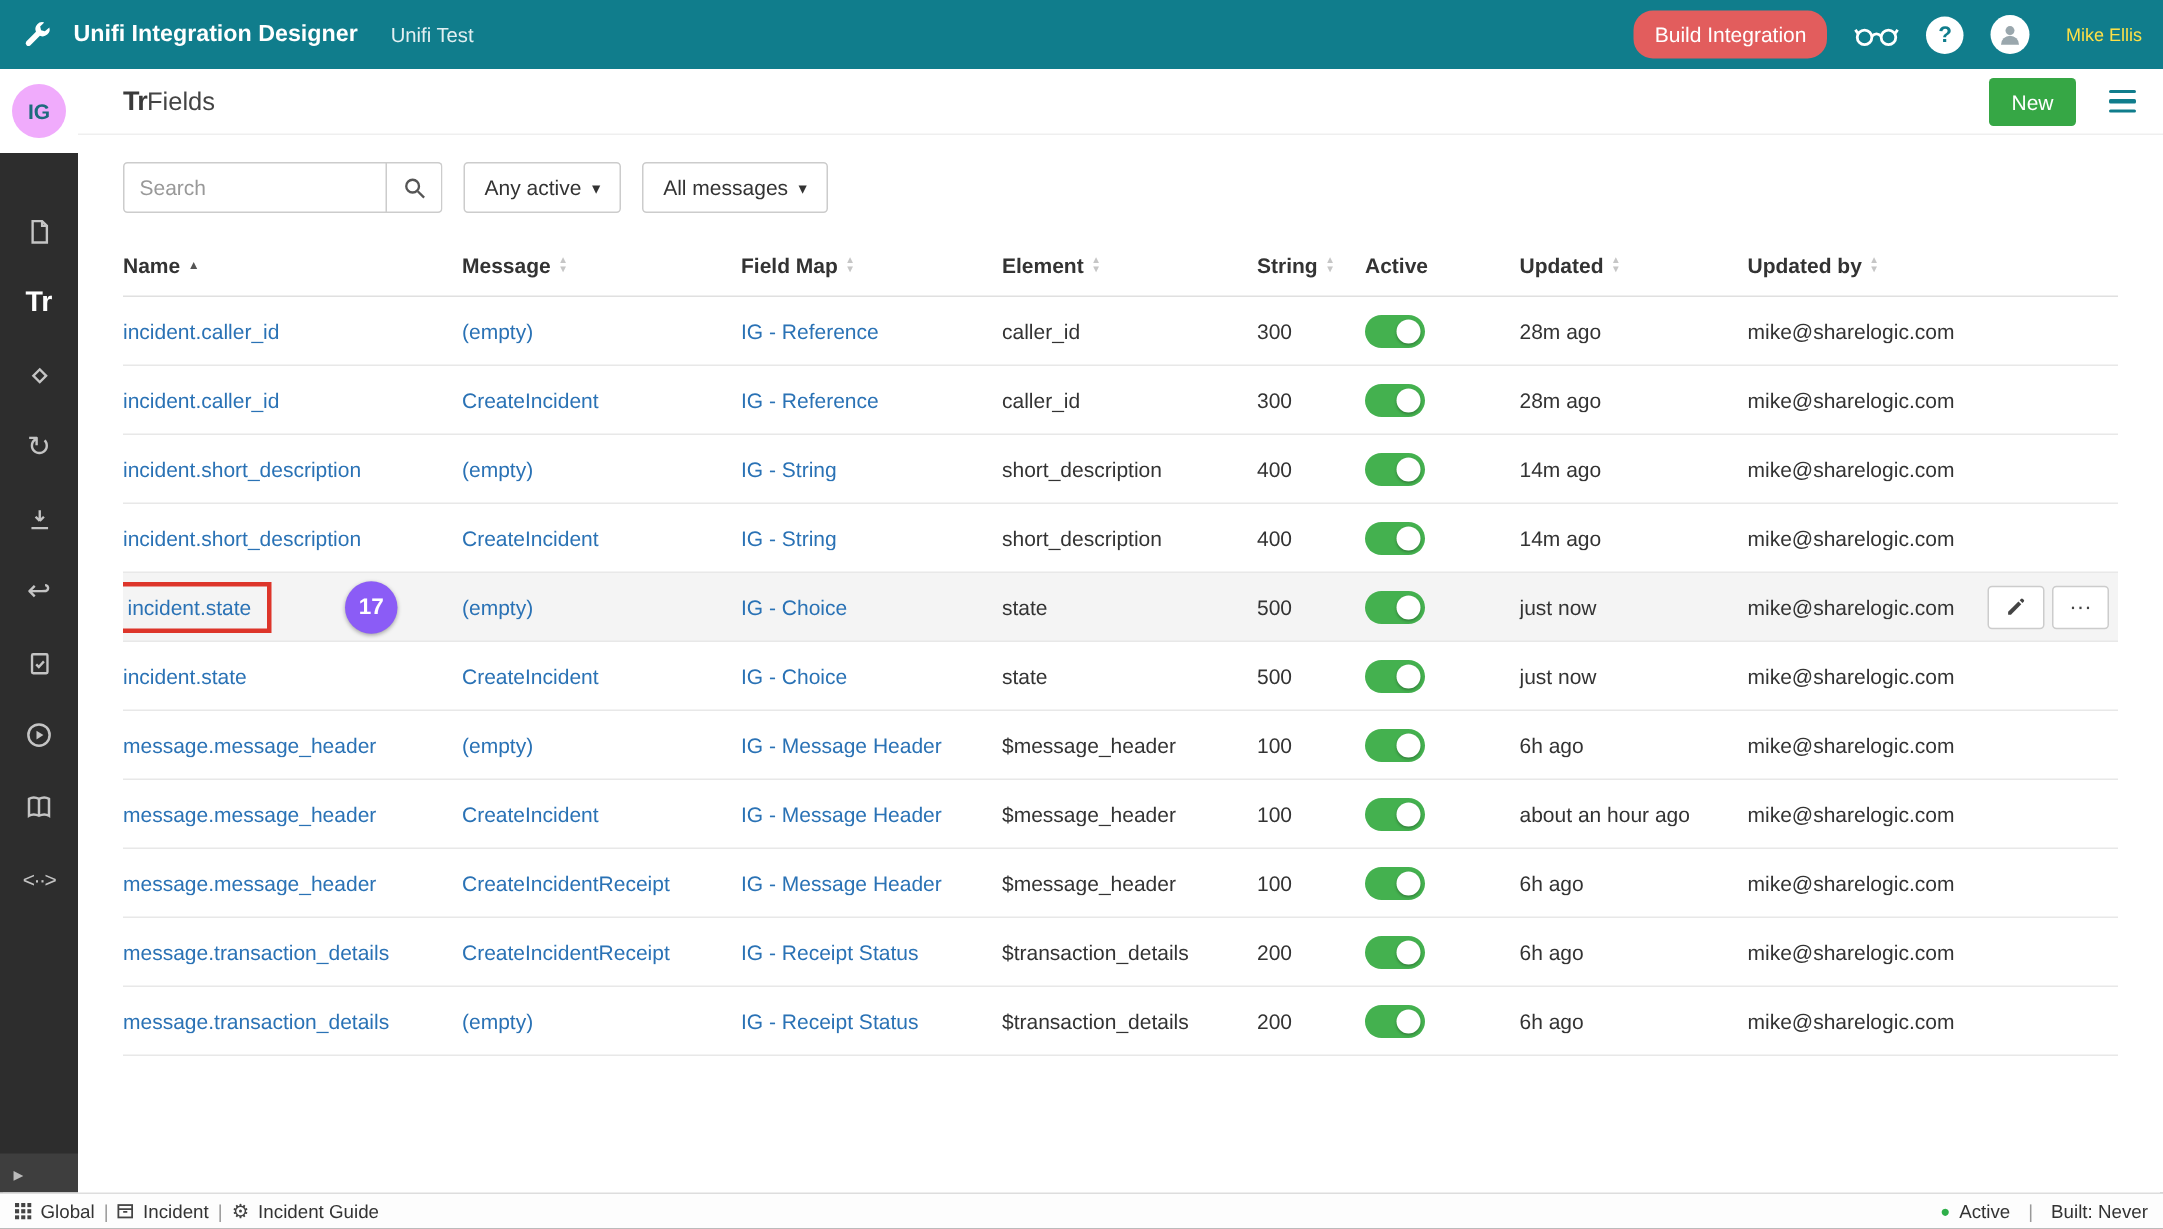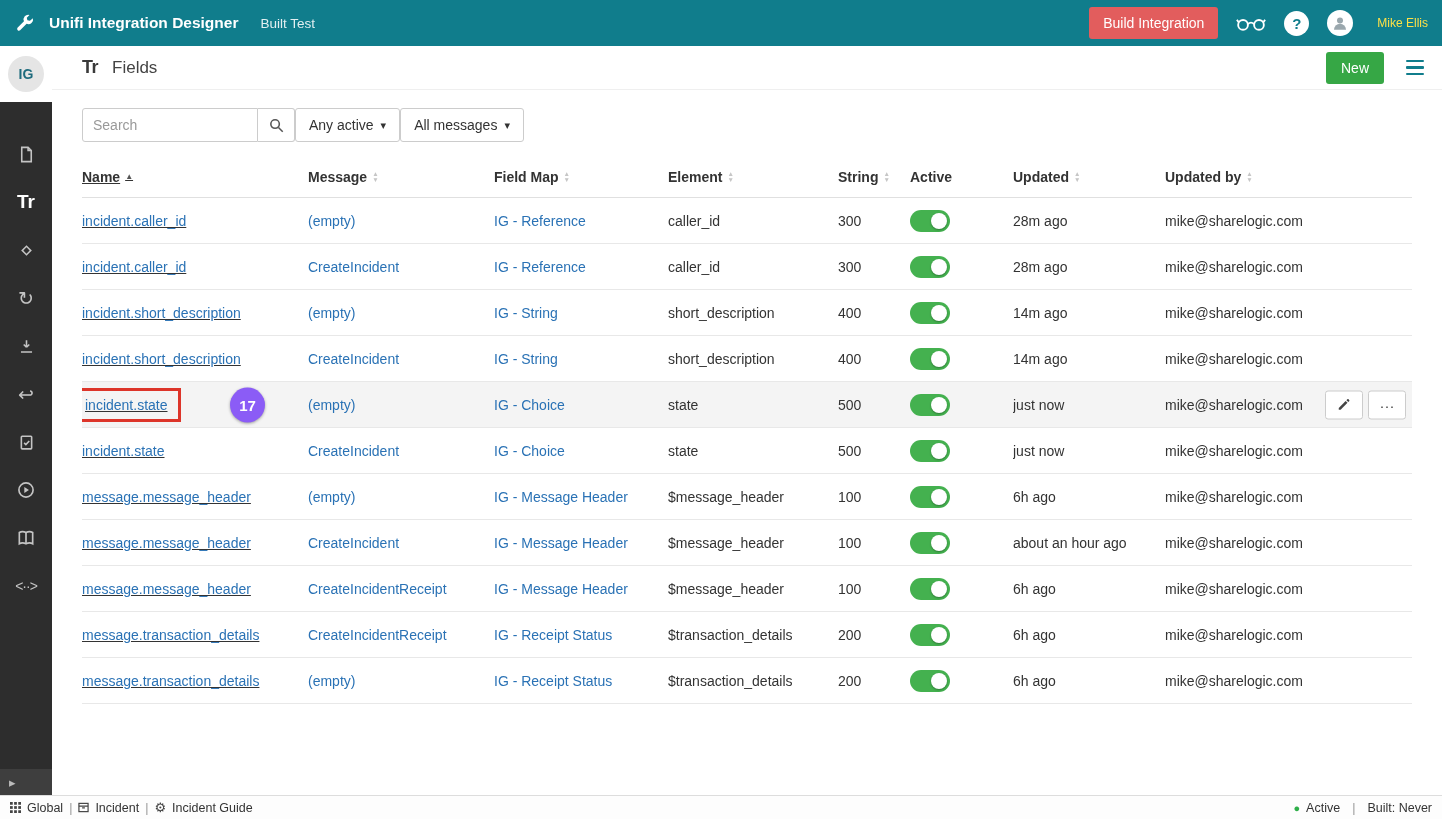--- a/index.html
+++ b/index.html
@@ -9,63 +9,63 @@
     font-size: 14px; color:#333; background:#fff;
     display:flex; flex-direction:column;
     box-shadow: inset 0 0 0 2px #4b4b4b;
     overflow:hidden;
   }
   
   .topbar { height:46px; background:#107d8c; display:flex; align-items:center; padding:0 14px; gap:14px; flex:0 0 auto; }
   .topbar .app-title { color:#fff; font-size:15.5px; font-weight:bold; }
   .topbar .app-subtitle { color:rgba(255,255,255,.88); font-size:13.5px; margin-left:8px; }
   .topbar-right { margin-left:auto; display:flex; align-items:center; gap:18px; }
-  .build-btn { background:#e25d5d; color:#fff; border:none; border-radius:3px; padding:8px 14px; font-size:14px; font-family:inherit; cursor:pointer; }
+  .build-btn { background:#e25d5d; color:#fff; border:none; border-radius:13px; padding:8px 14px; font-size:14px; font-family:inherit; cursor:pointer; }
   .icon-btn { background:none; border:none; cursor:pointer; display:flex; align-items:center; }
   .help-circle { width:25px; height:25px; border-radius:50%; background:#fff; color:#107d8c; font-weight:bold; font-size:15px; display:flex; align-items:center; justify-content:center; }
   .user { display:flex; align-items:center; gap:24px; color:#fde047; font-size:12px; }
   .avatar-circle { width:26px; height:26px; border-radius:50%; background:#fff; display:flex; align-items:center; justify-content:center; overflow:hidden; }
   
   .app { flex:1 1 auto; display:flex; min-height:0; }
   .sidebar { width:52px; flex:0 0 52px; background:#2d2d2d; display:flex; flex-direction:column; }
   .side-avatar-wrap { height:56px; background:#fff; display:flex; align-items:center; justify-content:center; }
-  .side-avatar { width:36px; height:36px; border-radius:50%; background:#e5e5e5; color:#1e6b7d; font-weight:bold; font-size:14px; display:flex; align-items:center; justify-content:center; }
+  .side-avatar { width:36px; height:36px; border-radius:50%; background:#f0abfc; color:#1e6b7d; font-weight:bold; font-size:14px; display:flex; align-items:center; justify-content:center; }
   .side-nav { display:flex; flex-direction:column; padding-top:28px; }
   .side-item { height:48px; display:flex; align-items:center; justify-content:center; color:#c4c4c4; cursor:pointer; font-size:19px; }
   .side-item.active { color:#ffffff; font-weight:bold; }
   .side-item svg { stroke:#c4c4c4; }
   .side-collapse { margin-top:auto; height:26px; background:#3e3e3e; color:#bbb; display:flex; align-items:center; padding-left:9px; font-size:13px; cursor:pointer; }
   
   .main { flex:1 1 auto; display:flex; flex-direction:column; min-width:0; background:#fff; }
   .page-header { height:44px; display:flex; align-items:center; padding:0 16px 0 30px; border-bottom:1px solid #efefef; }
   .page-title-icon { font-weight:bold; font-size:18px; color:#3a3a3a; letter-spacing:-.5px; }
-  .page-title { font-size:17px; color:#444; margin-left:14px; }
+  .page-title { font-size:17px; color:#444; }
   .page-header-right { margin-left:auto; display:flex; align-items:center; gap:20px; }
   .new-btn { background:#36a745; color:#fff; border:none; border-radius:3px; padding:8px 15px; font-size:14px; font-family:inherit; cursor:pointer; }
   .hamburger { display:flex; flex-direction:column; gap:4px; background:none; border:none; cursor:pointer; padding:4px 2px; }
   .hamburger span { display:block; width:18px; height:2.5px; background:#107d8c; border-radius:1px; }
   
-  .filters { display:flex; align-items:center; padding:18px 30px 14px 30px; }
+  .filters { display:flex; align-items:center; padding:18px 30px 14px 30px; gap:14px; }
   .search-group { display:flex; }
   .search-input { width:176px; height:34px; border:1px solid #ccc; border-radius:3px 0 0 3px; padding:0 10px; font-size:14px; font-family:inherit; color:#333; }
   .search-input::placeholder { color:#999; }
   .search-btn { width:37px; height:34px; border:1px solid #ccc; border-left:none; border-radius:0 3px 3px 0; background:#fff; cursor:pointer; display:flex; align-items:center; justify-content:center; }
   .dropdown-btn { height:34px; background:#fff; border:1px solid #ccc; border-radius:3px; padding:0 13px; font-size:14px; font-family:inherit; color:#333; cursor:pointer; display:flex; align-items:center; gap:7px; }
   .caret { font-size:11px; color:#333; }
   
   .table { padding:0 30px; display:flex; flex-direction:column; }
   .thead { display:flex; align-items:center; height:42px; border-bottom:1px solid #e0e0e0; }
   .th { display:flex; align-items:center; gap:5px; font-weight:600; color:#333; font-size:14px; cursor:pointer; }
   .sort-asc { font-size:8px; color:#555; }
   .sort-both { display:flex; flex-direction:column; }
   .sort-both i { font-style:normal; font-size:6.5px; line-height:5.5px; color:#c6c6c6; }
   .tr { display:flex; align-items:center; height:46px; border-bottom:1px solid #e8e8e8; position:relative; }
   .tr.hl { background:#f4f4f4; }
   .td { display:flex; align-items:center; overflow:hidden; white-space:nowrap; }
-  .col-name { width:226px; flex:0 0 226px;text-decoration:underline; }
+  .col-name { width:226px; flex:0 0 226px; }
   .col-message { width:186px; flex:0 0 186px; }
   .col-fieldmap { width:174px; flex:0 0 174px; }
   .col-element { width:170px; flex:0 0 170px; }
   .col-order { width:72px; flex:0 0 72px; }
   .col-active { width:68px; flex:0 0 68px; }
   .col-updated { width:152px; flex:0 0 152px;margin-left:35px; }
   .col-updatedby { flex:1 1 auto; }
   a.link { color:#2a72b5; text-decoration:none; cursor:pointer; }
   .name-wrap { display:inline-flex; align-items:center; }
   .name-wrap.annotated { border:3px solid #dd352a; padding:6px 10px 6px 8px; margin-left:-8px; }
@@ -87,21 +87,21 @@
 </head>
 <body>
 
 <div class="topbar">
   <span class="icon-btn">
     <svg width="21" height="21" viewBox="0 0 24 24" fill="#fff">
         <path d="M21.6 6.1a5.3 5.3 0 0 1-7.2 6.3L7 19.8a2.15 2.15 0 0 1-3-3l7.4-7.4a5.3 5.3 0 0 1 6.3-7.2l-3.1 3.1.7 2.9 2.9.7z"></path>
       </svg>
   </span>
   <span class="app-title">Unifi Integration Designer</span>
-  <span class="app-subtitle">Built Test</span>
+  <span class="app-subtitle">Unifi Test</span>
   <div class="topbar-right">
     <button class="build-btn">Build Integration</button>
     <button class="icon-btn">
       <svg width="30" height="17" viewBox="0 0 32 17" fill="none" stroke="#fff" stroke-width="2">
           <circle cx="7.5" cy="10" r="5.2"></circle>
           <circle cx="24.5" cy="10" r="5.2"></circle>
           <path d="M12.7 9.2q3.3-3.4 6.6 0M2.6 7 1 4.6M29.4 7 31 4.6"></path>
         </svg>
     </button>
     <button class="icon-btn">

